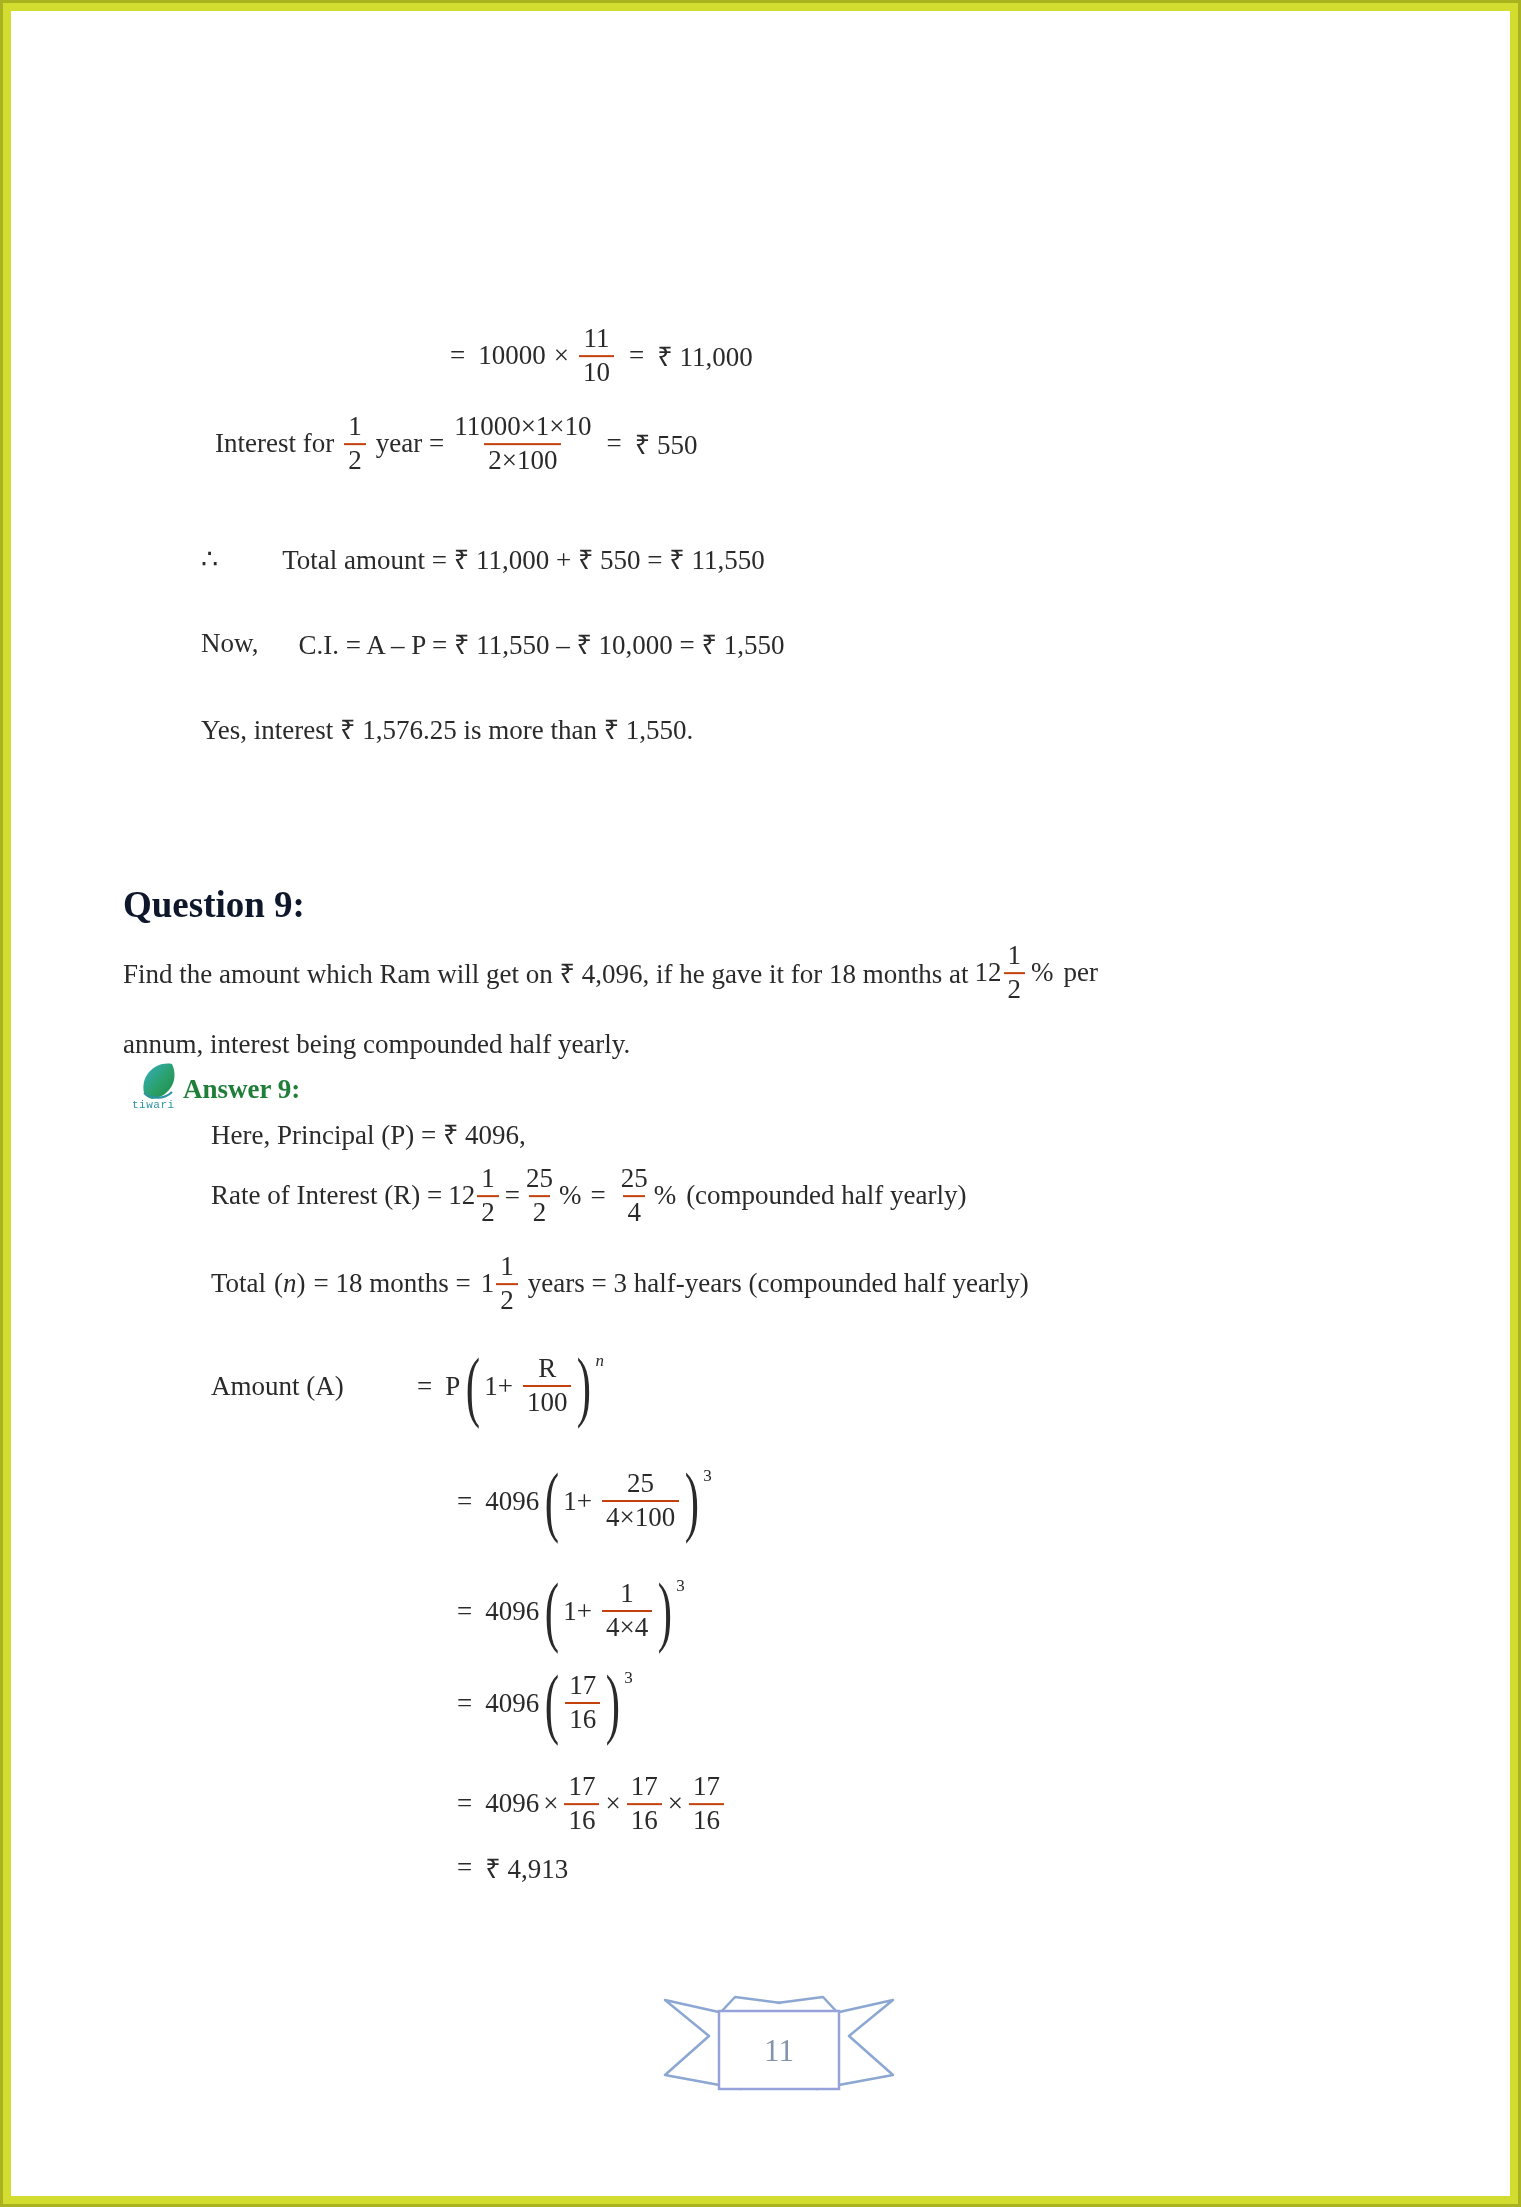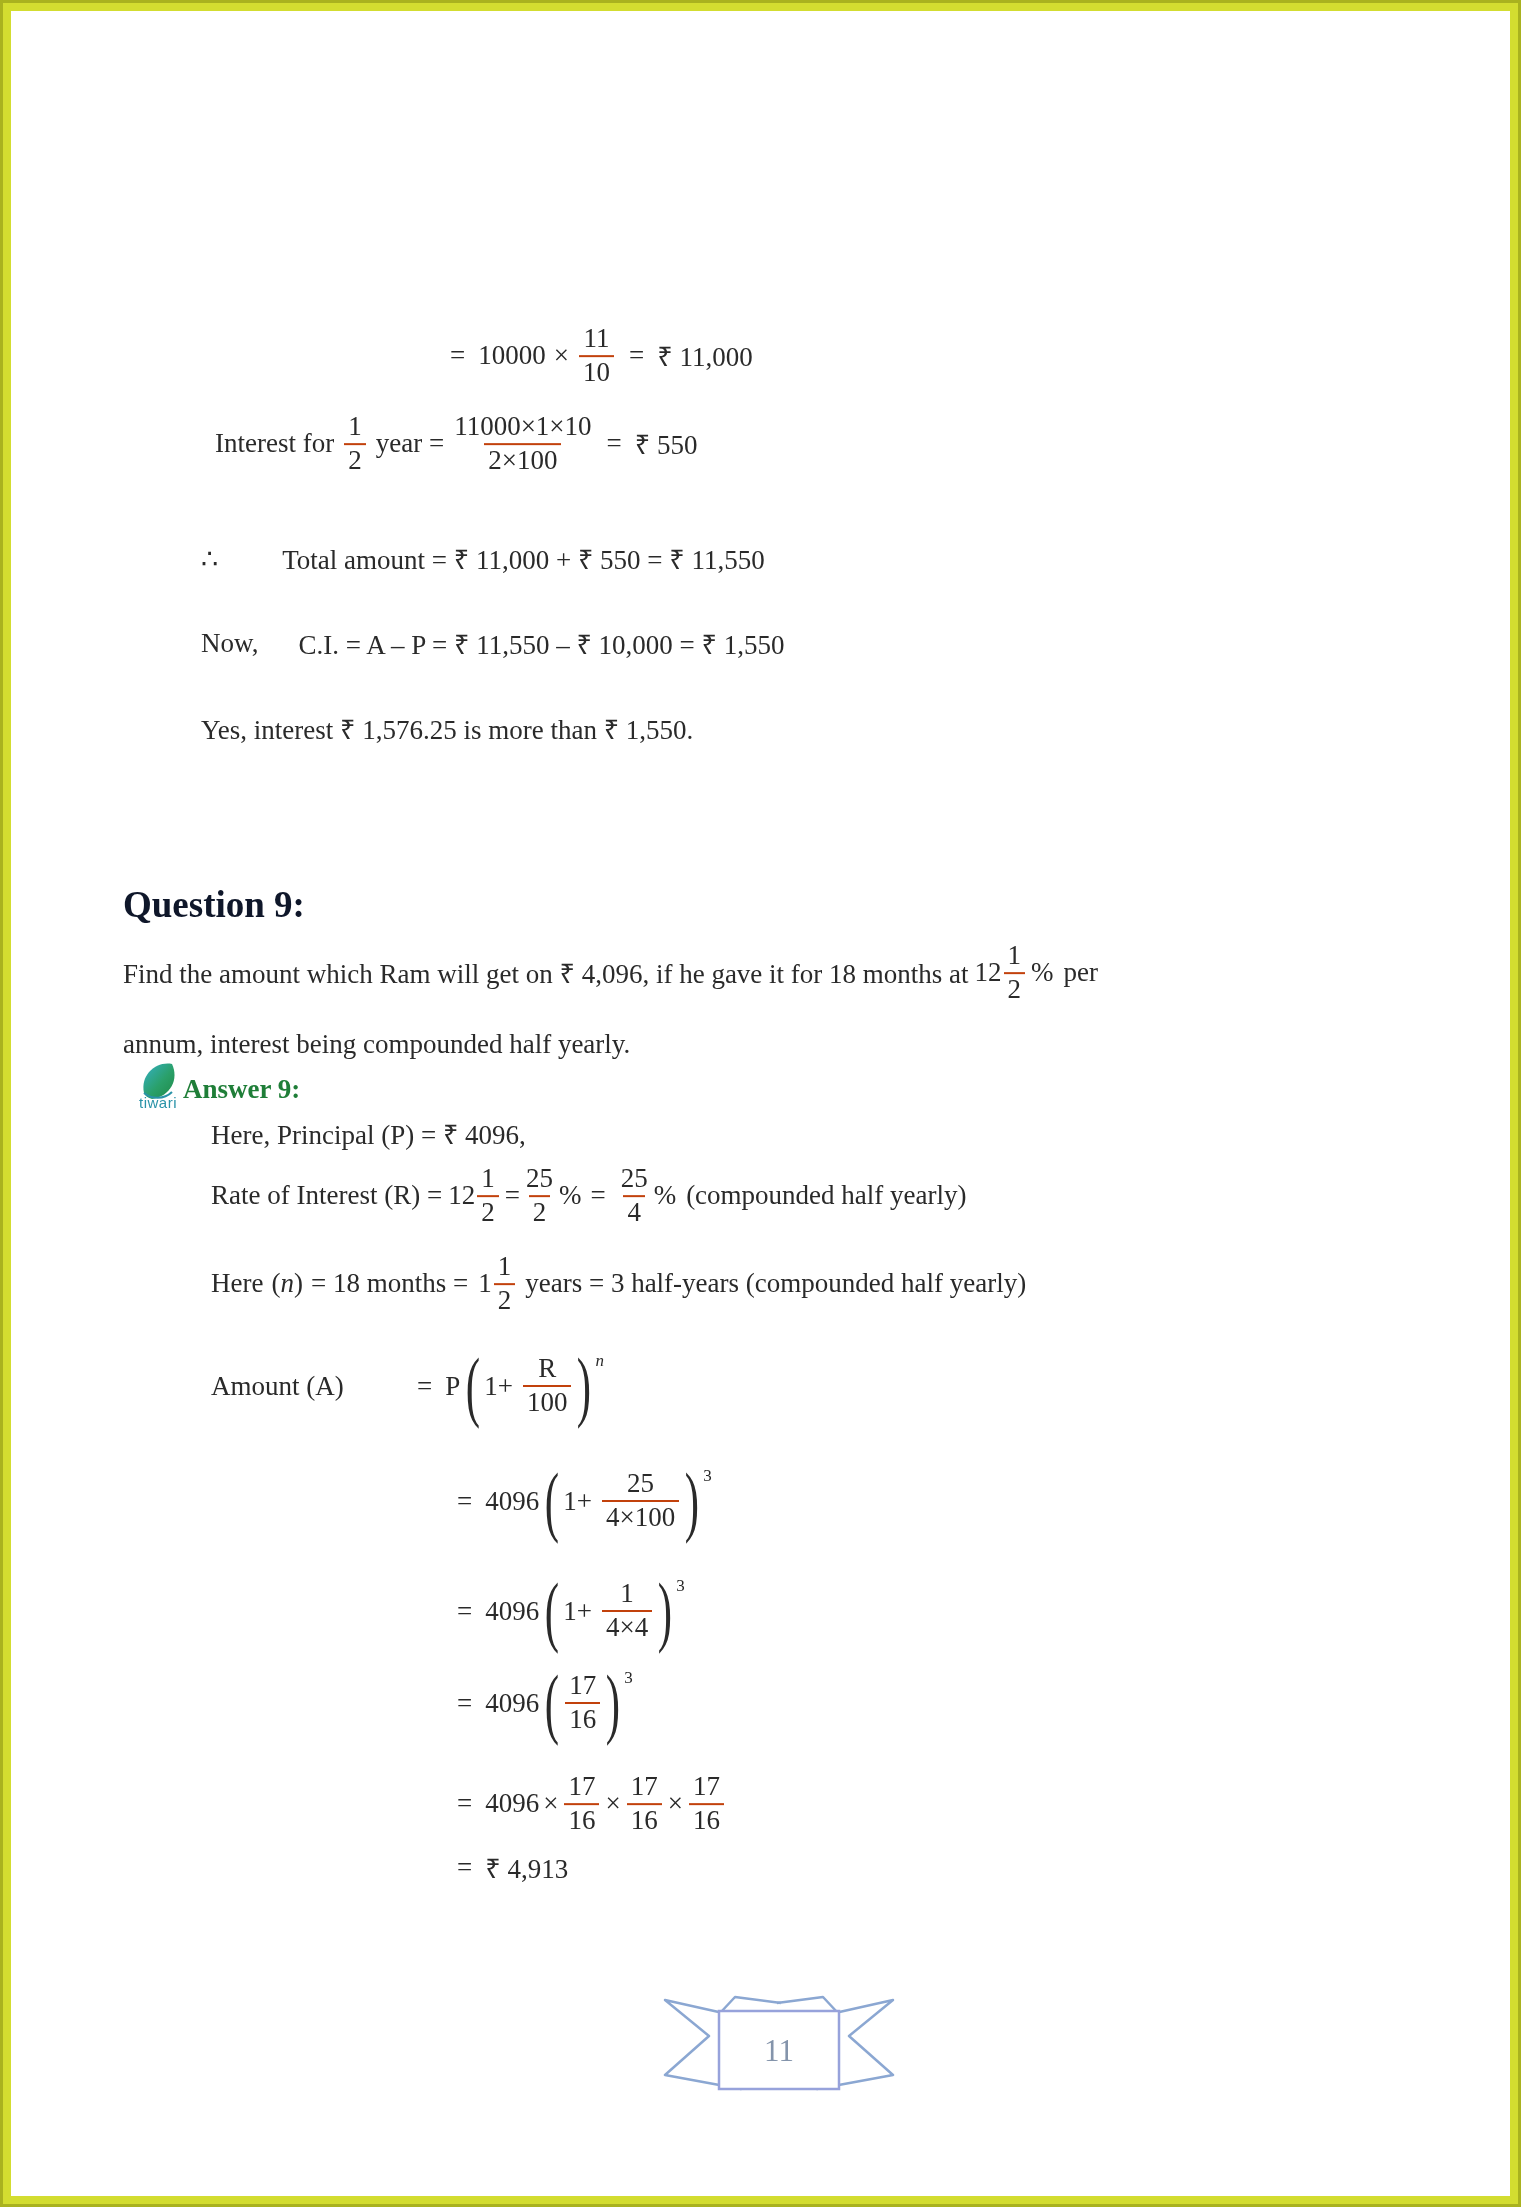--- a/index.html
+++ b/index.html
@@ -25,22 +25,22 @@
   .mix{margin-left:6px;margin-right:0;}
   .mix + .fr{margin-left:2px;}
   .pgroup{display:inline-flex;align-items:center;margin:0 2px;}
   .bparen{font-size:78px;font-weight:400;line-height:1;display:inline-block;
           transform:scaleX(0.55);margin:0 -6px;}
   .sup{align-self:flex-start;font-size:17px;margin-left:4px;margin-top:4px;}
   .it{font-style:italic;}
   .q-heading{font-size:37px;font-weight:bold;color:#0f172a;}
   .a-heading{font-size:27px;font-weight:bold;color:#1f7e38;}
   .logo{position:absolute;width:52px;height:56px;}
-  .logo-word{position:absolute;left:8px;bottom:2px;font-family:Liberation Sans, sans-serif;
-             font-size:15px;color:#2a93a8;letter-spacing:0.5px;}
+  .logo-word{position:absolute;left:1px;bottom:2px;font-family:Liberation Mono, monospace;
+             font-size:11px;color:#2a93a8;letter-spacing:0.5px;}
   .ribbon{position:absolute;}
   .ribbon text{font-family:"Liberation Serif",serif;font-size:31px;fill:#8494ab;}
 </style>
 </head>
 <body>
 
 <div class="frame">
 <div class="sheet">
 
   <div class="line" style="left:430px;top:345px;">
@@ -142,21 +142,21 @@
     <span class="eq">=</span>
     <span class="fr">
       <span class="n">25</span>
       <span class="d">4</span>
     </span>
     <span>%</span>
     <span class="t" style="margin-left:10px;">(compounded half yearly)</span>
   </div>
 
   <div class="line" style="left:200px;top:1273px;">
-    <span>Here</span>
+    <span>Total</span>
     <span style="margin-left:8px;">(</span>
     <span class="it">n</span>
     <span>)</span>
     <span class="t" style="margin-left:8px;">= 18 months =</span>
     <span class="t mix">1</span>
     <span class="fr">
       <span class="n">1</span>
       <span class="d">2</span>
     </span>
     <span class="t">years = 3 half-years (compounded half yearly)</span>

